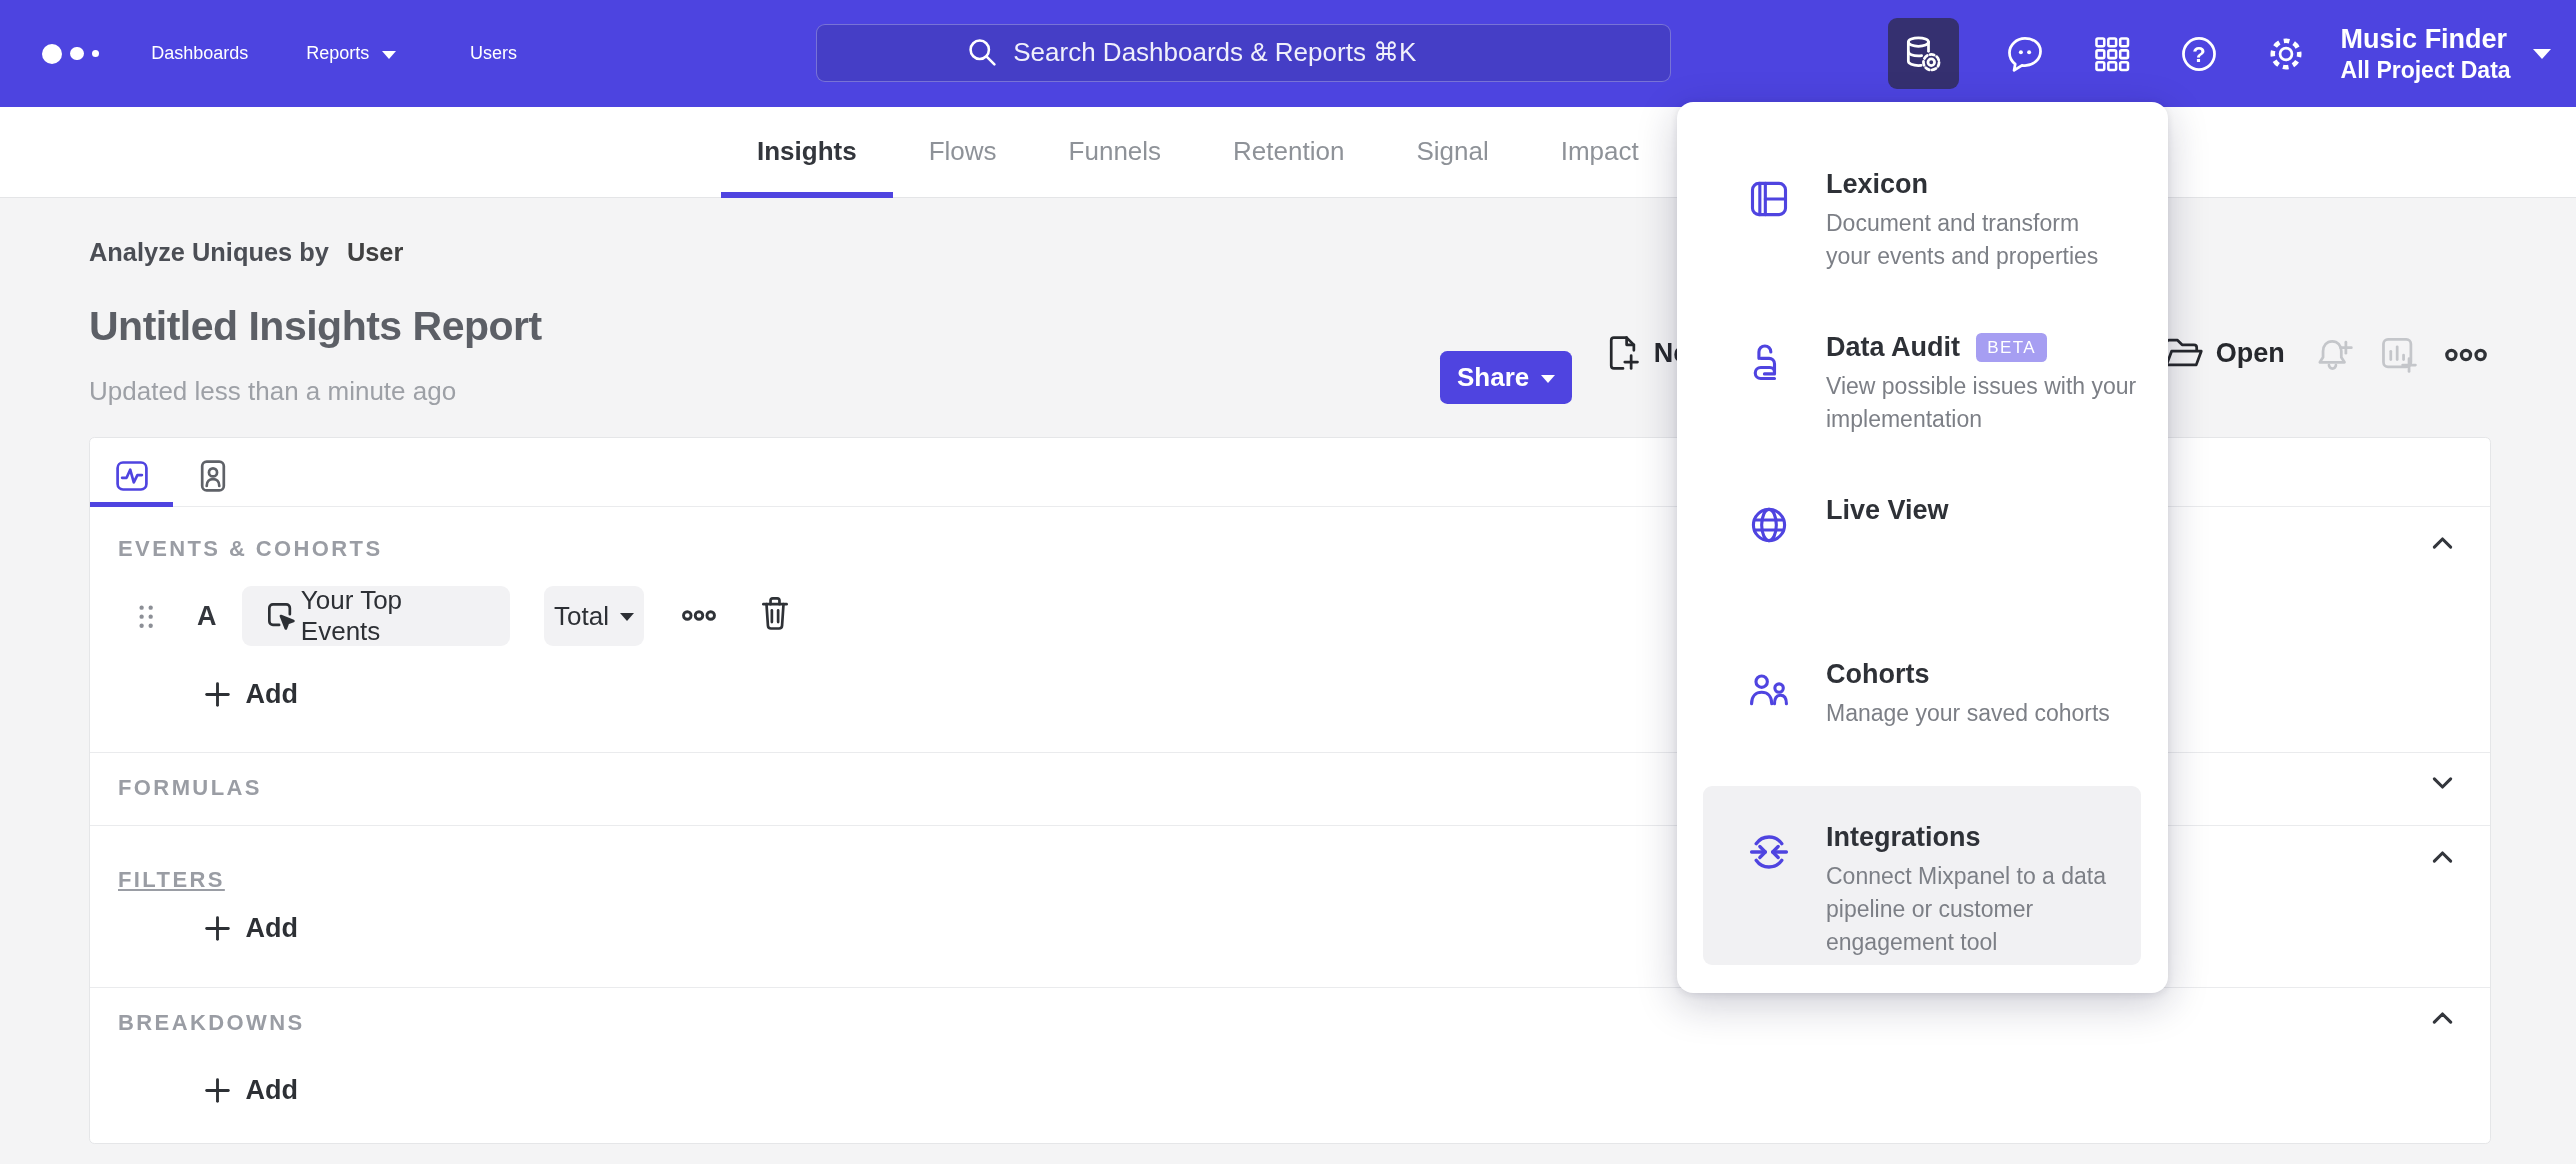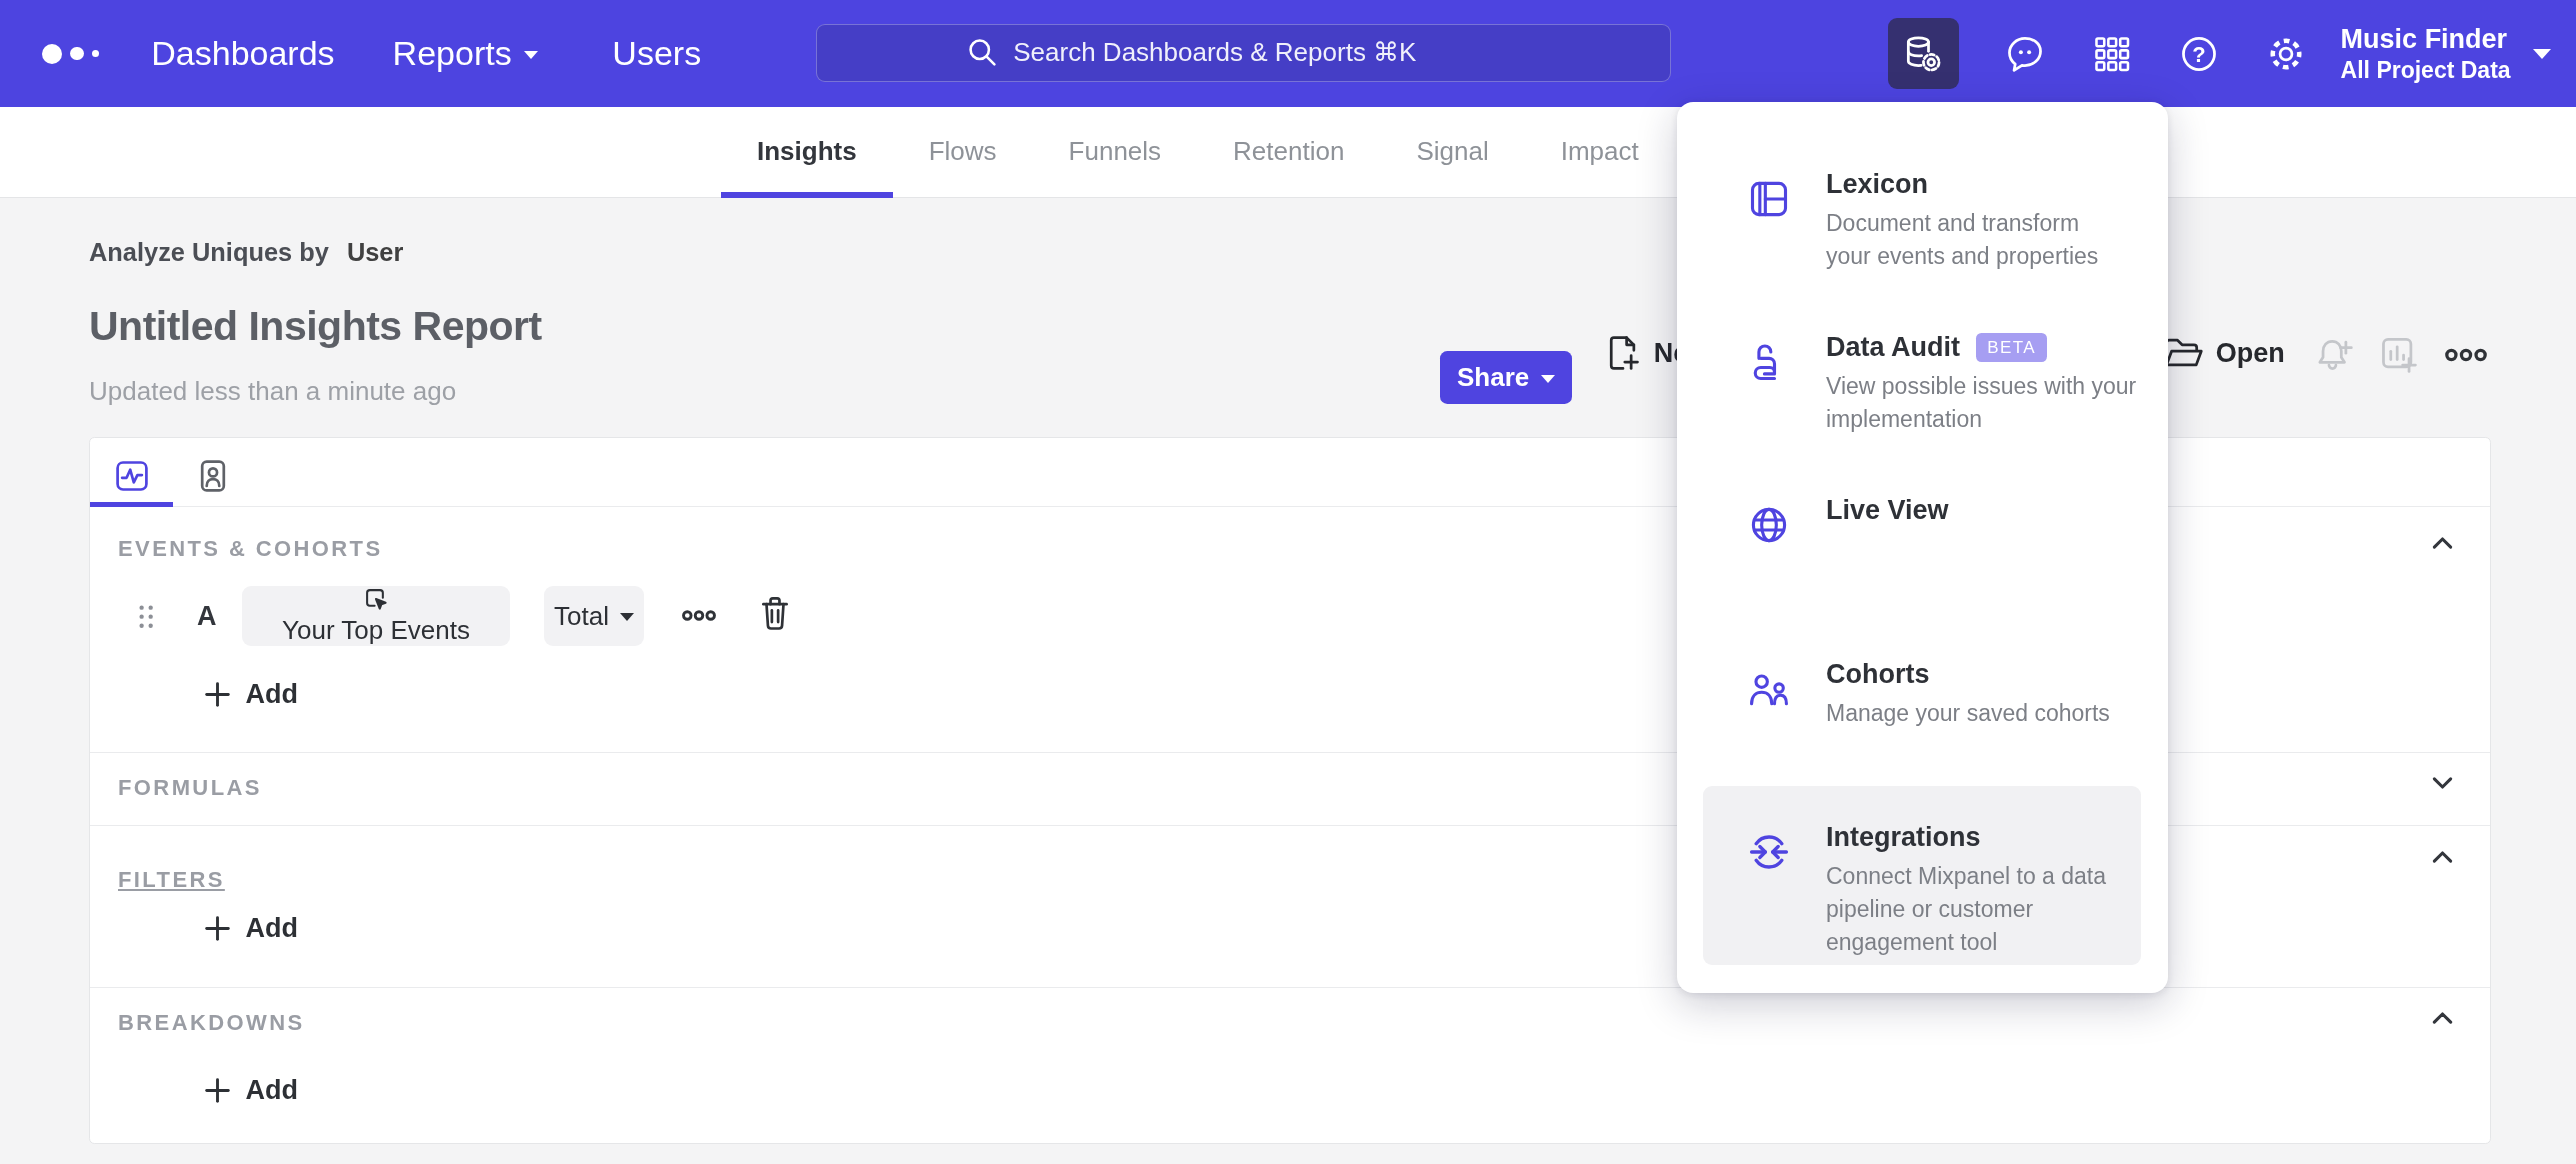--- a/index.html
+++ b/index.html
@@ -7,21 +7,21 @@
   body { font-family:"Liberation Sans","DejaVu Sans",sans-serif; background:#f4f4f5; }
   .root { position:relative; width:2576px; height:1165px; background:#f4f4f5; }
 
   
   .topnav { position:absolute; top:0; left:0; width:2576px; height:107px; background:#4d44e0; z-index:5; }
   .topnav-left { position:absolute; left:0; top:0; height:107px; display:flex; align-items:center; }
   .logo { margin-left:42px; display:flex; align-items:center; gap:8.2px; }
   .logo .d1{ width:20px;height:20px;border-radius:50%;background:#fff;}
   .logo .d2{ width:13.6px;height:13.6px;border-radius:50%;background:#fff;}
   .logo .d3{ width:7.3px;height:7.3px;border-radius:50%;background:#fff;}
-  .nav-link { color:#fff; font-size:34px; font-weight:500; margin-left:58px; display:flex; align-items:center; cursor:pointer; }
+  .nav-link { color:#fff; font-size:18px; font-weight:500; margin-left:58px; display:flex; align-items:center; cursor:pointer; }
   .nav-link.first { margin-left:52px; }
   .nav-link.users { margin-left:74px; }
   .caret-down-w { width:0;height:0;border-left:7.3px solid transparent;border-right:7.3px solid transparent;border-top:8.2px solid #fff; margin-left:12.7px; margin-top:2.7px;}
   .searchbox { position:absolute; left:816px; top:23.6px; width:855px; height:58px; background:#453ec6; border:1.8px solid rgba(255,255,255,0.28); border-radius:9px; display:flex; align-items:center; justify-content:center; gap:14.5px; }
   .searchbox input { border:none; outline:none; background:transparent; color:#fff; font-size:26px; width:508px; font-family:inherit; }
   .searchbox input::placeholder { color:rgba(255,255,255,0.92); opacity:1; }
   .topnav-right { position:absolute; right:25.4px; top:0; height:107px; display:flex; align-items:center; }
   .icon-tile { width:71px; height:71px; background:#353070; border-radius:9px; display:flex; align-items:center; justify-content:center; }
   .tn-icon { width:42px; height:42px; display:flex; align-items:center; justify-content:center; margin-left:45px; }
   .project { margin-left:34px; color:#fff; line-height:1.15; cursor:pointer; }
@@ -60,21 +60,21 @@
   .ts-underline { position:absolute; left:0; bottom:-0.9px; width:83px; height:5.4px; background:#4f44e0; }
   .ts-icon { position:absolute; top:20px; width:36px; height:36px; cursor:pointer; }
   .ts-icon.i1 { left:23.6px; }
   .ts-icon.i2 { left:105px; }
   .sec-header { position:absolute; left:28px; font-size:22px; font-weight:700; letter-spacing:2.4px; color:#9a9da4; }
   .sec-chevron { position:absolute; right:33px; width:29px; height:29px; cursor:pointer; }
   .divider { position:absolute; left:0; width:100%; height:0.9px; background:#eaebed; }
   .drag-handle { position:absolute; left:48px; top:166px; width:16.3px; height:25.4px; cursor:grab; }
   .series-letter { position:absolute; left:107px; top:163px; font-size:27px; font-weight:700; color:#33363c; }
   .chip { position:absolute; top:148px; height:60px; background:#f2f2f4; border-radius:9px; display:flex; align-items:center; font-size:26px; font-weight:500; color:#2d3035; cursor:pointer; }
-  .chip-event { left:152px; width:268px; padding:0 22px; gap:3px;flex-direction:column; }
+  .chip-event { left:152px; width:268px; padding:0 22px; gap:3px; }
   .chip-measure { left:454px; width:100px; justify-content:center; gap:11px; }
   .chip-caret { width:0;height:0;border-left:7.3px solid transparent;border-right:7.3px solid transparent;border-top:8.2px solid #2d3035; margin-top:2.7px;}
   .row-more { position:absolute; left:591px; top:161px; width:36px; height:33px; cursor:pointer; }
   .row-trash { position:absolute; left:668px; top:156px; width:34px; height:40px; cursor:pointer; }
   .add-btn { position:absolute; display:flex; align-items:center; gap:14.5px; font-size:27px; font-weight:600; color:#2d3035; cursor:pointer; left:114px; }
   .add-btn svg { width:27px; height:27px; }
 
   
   .panel { position:absolute; left:1677px; top:102px; width:491px; height:891px; background:#fff; border-radius:16.3px; box-shadow:0 11px 40px rgba(25,25,60,0.22), 0 1.8px 7.3px rgba(25,25,60,0.10); z-index:20; }
   .menu-item { position:absolute; left:26px; width:438px; height:163px; border-radius:9px; cursor:pointer; }

